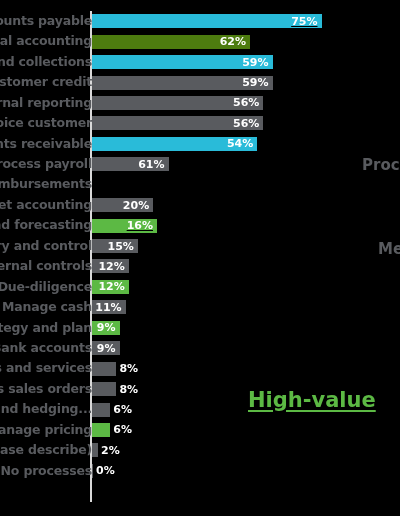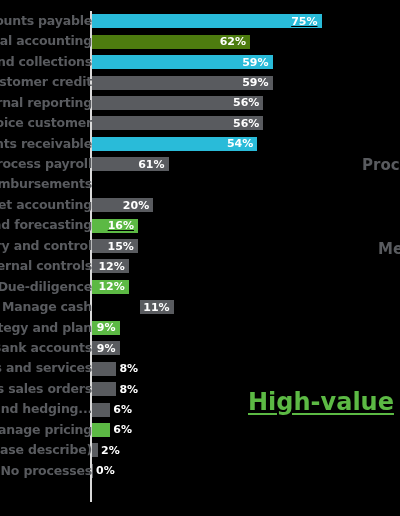--- a/index.html
+++ b/index.html
@@ -118,21 +118,21 @@
     left: 378px;
     top: 242px;
     color: #595B5F;
     font-size: 15px;
   }
 
   .anno-highvalue {
     left: 248px;
     top: 390px;
     color: #5CB944;
-    font-size: 24px;
+    font-size: 21px;
     text-decoration: underline;
     text-underline-offset: 3px;
   }
 </style>
 </head>
 <body>
 
 <div id="chart-root">
 
   <div class="axis-spine"></div>
@@ -209,21 +209,21 @@
         <div class="cat-label">Fixed asset accounting</div>
         <div class="bar-wrap">
           <div class="bar" style="width: 61.2px; background: rgb(89, 91, 95);">
             <span class="val">20%</span>
           </div>
         </div>
       </div>
       <div class="row">
         <div class="cat-label">Budgeting and forecasting</div>
         <div class="bar-wrap">
-          <div class="bar" style="width: 46px; background: rgb(92, 185, 68); text-decoration: underline;">
+          <div class="bar" style="width: 65px; background: rgb(92, 185, 68); text-decoration: underline;">
             <span class="val">16%</span>
           </div>
         </div>
       </div>
       <div class="row">
         <div class="cat-label">Treasury and control</div>
         <div class="bar-wrap">
           <div class="bar" style="width: 45.9px; background: rgb(89, 91, 95);">
             <span class="val">15%</span>
           </div>
@@ -241,21 +241,21 @@
         <div class="cat-label">Due-diligence</div>
         <div class="bar-wrap">
           <div class="bar" style="width: 36.72px; background: rgb(92, 185, 68);">
             <span class="val">12%</span>
           </div>
         </div>
       </div>
       <div class="row">
         <div class="cat-label">Manage cash</div>
         <div class="bar-wrap">
-          <div class="bar" style="width: 33.66px; background: rgb(89, 91, 95); margin-left: 48px;">
+          <div class="bar" style="width: 33.66px; background: rgb(89, 91, 95);">
             <span class="val">11%</span>
           </div>
         </div>
       </div>
       <div class="row">
         <div class="cat-label">Strategy and plan</div>
         <div class="bar-wrap">
           <div class="bar" style="width: 27.54px; background: rgb(92, 185, 68);">
             <span class="val">9%</span>
           </div>

